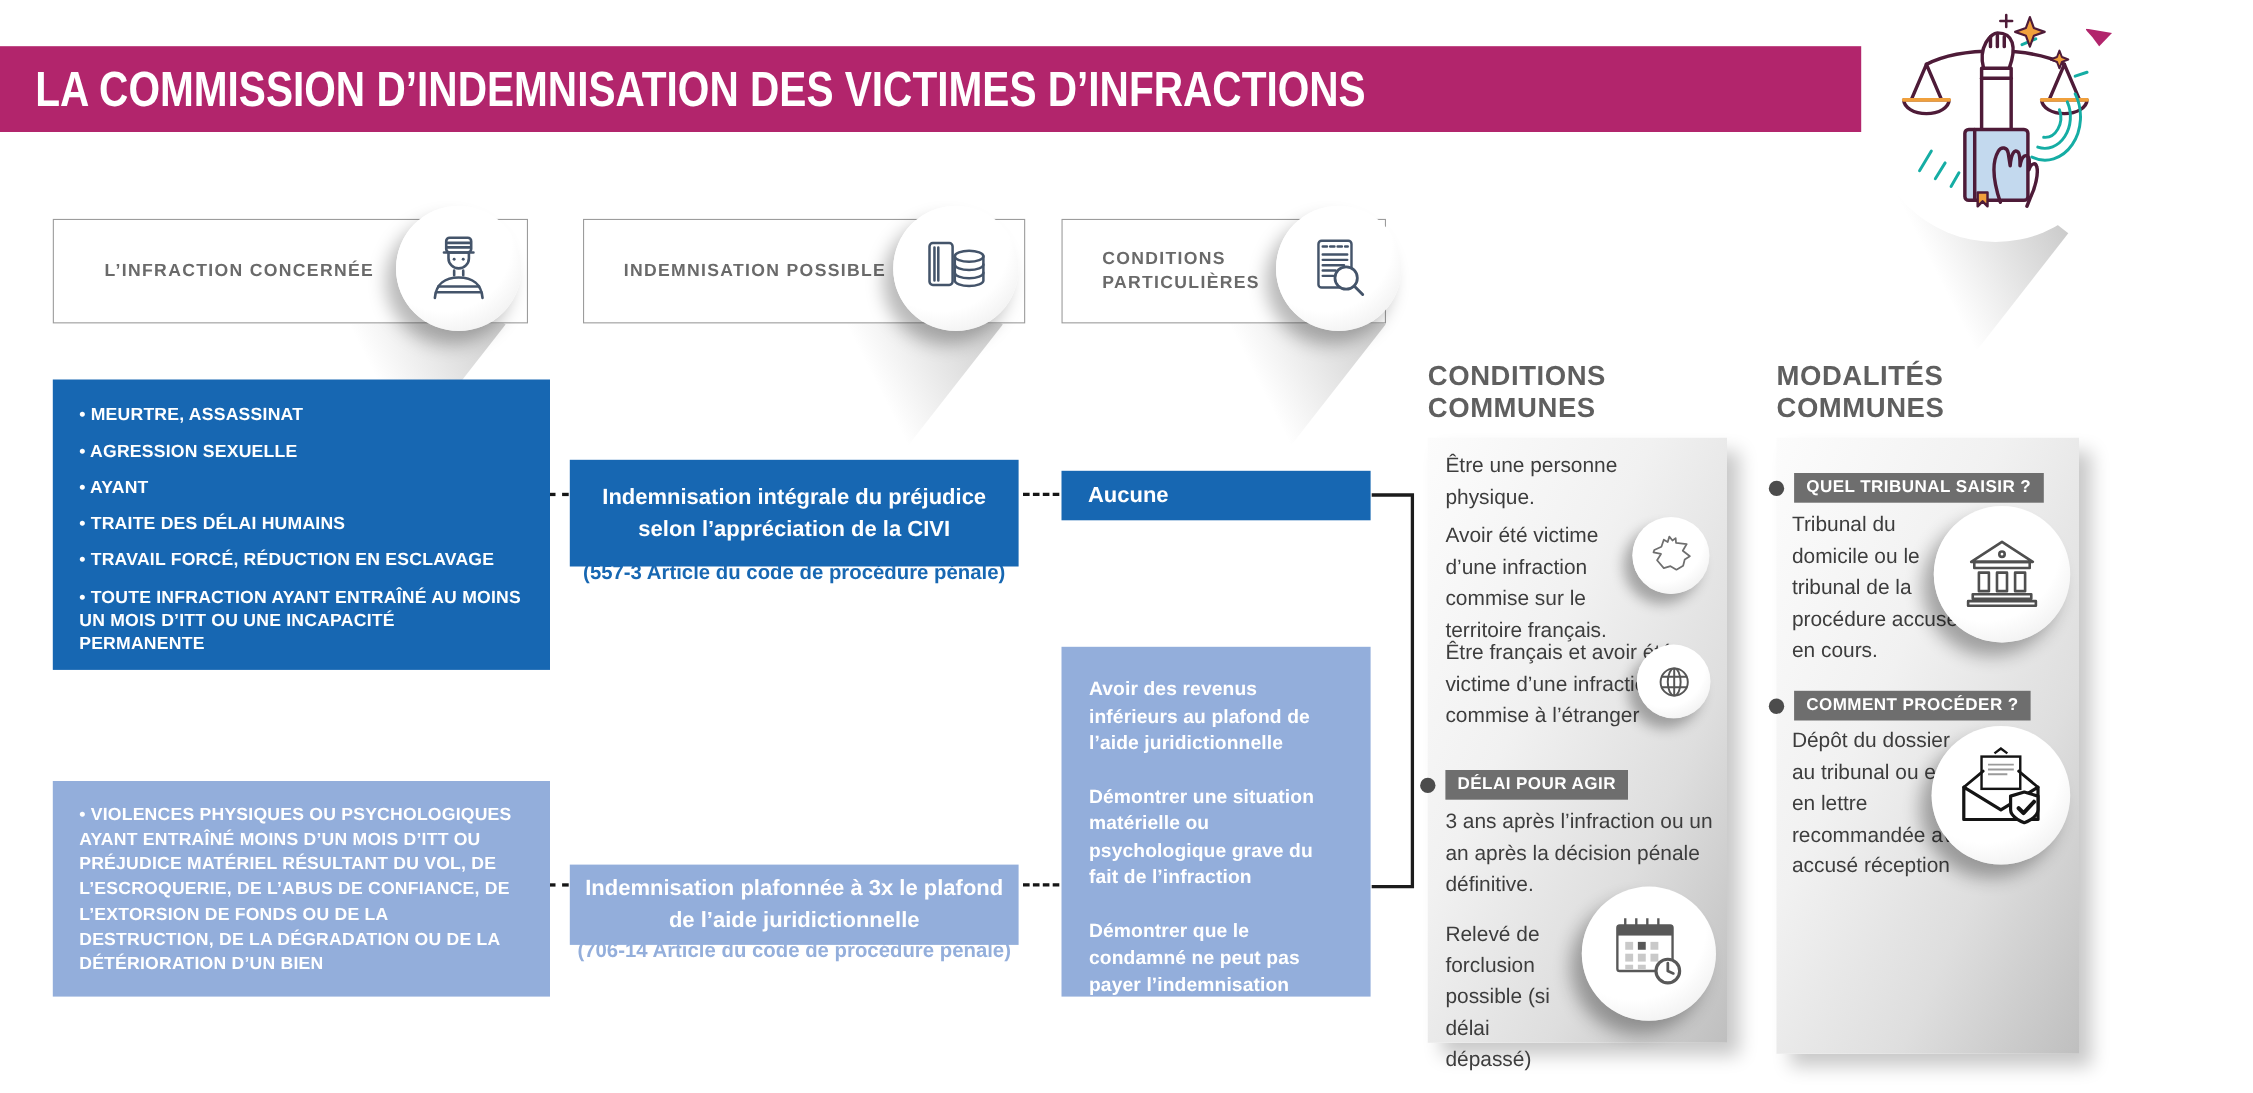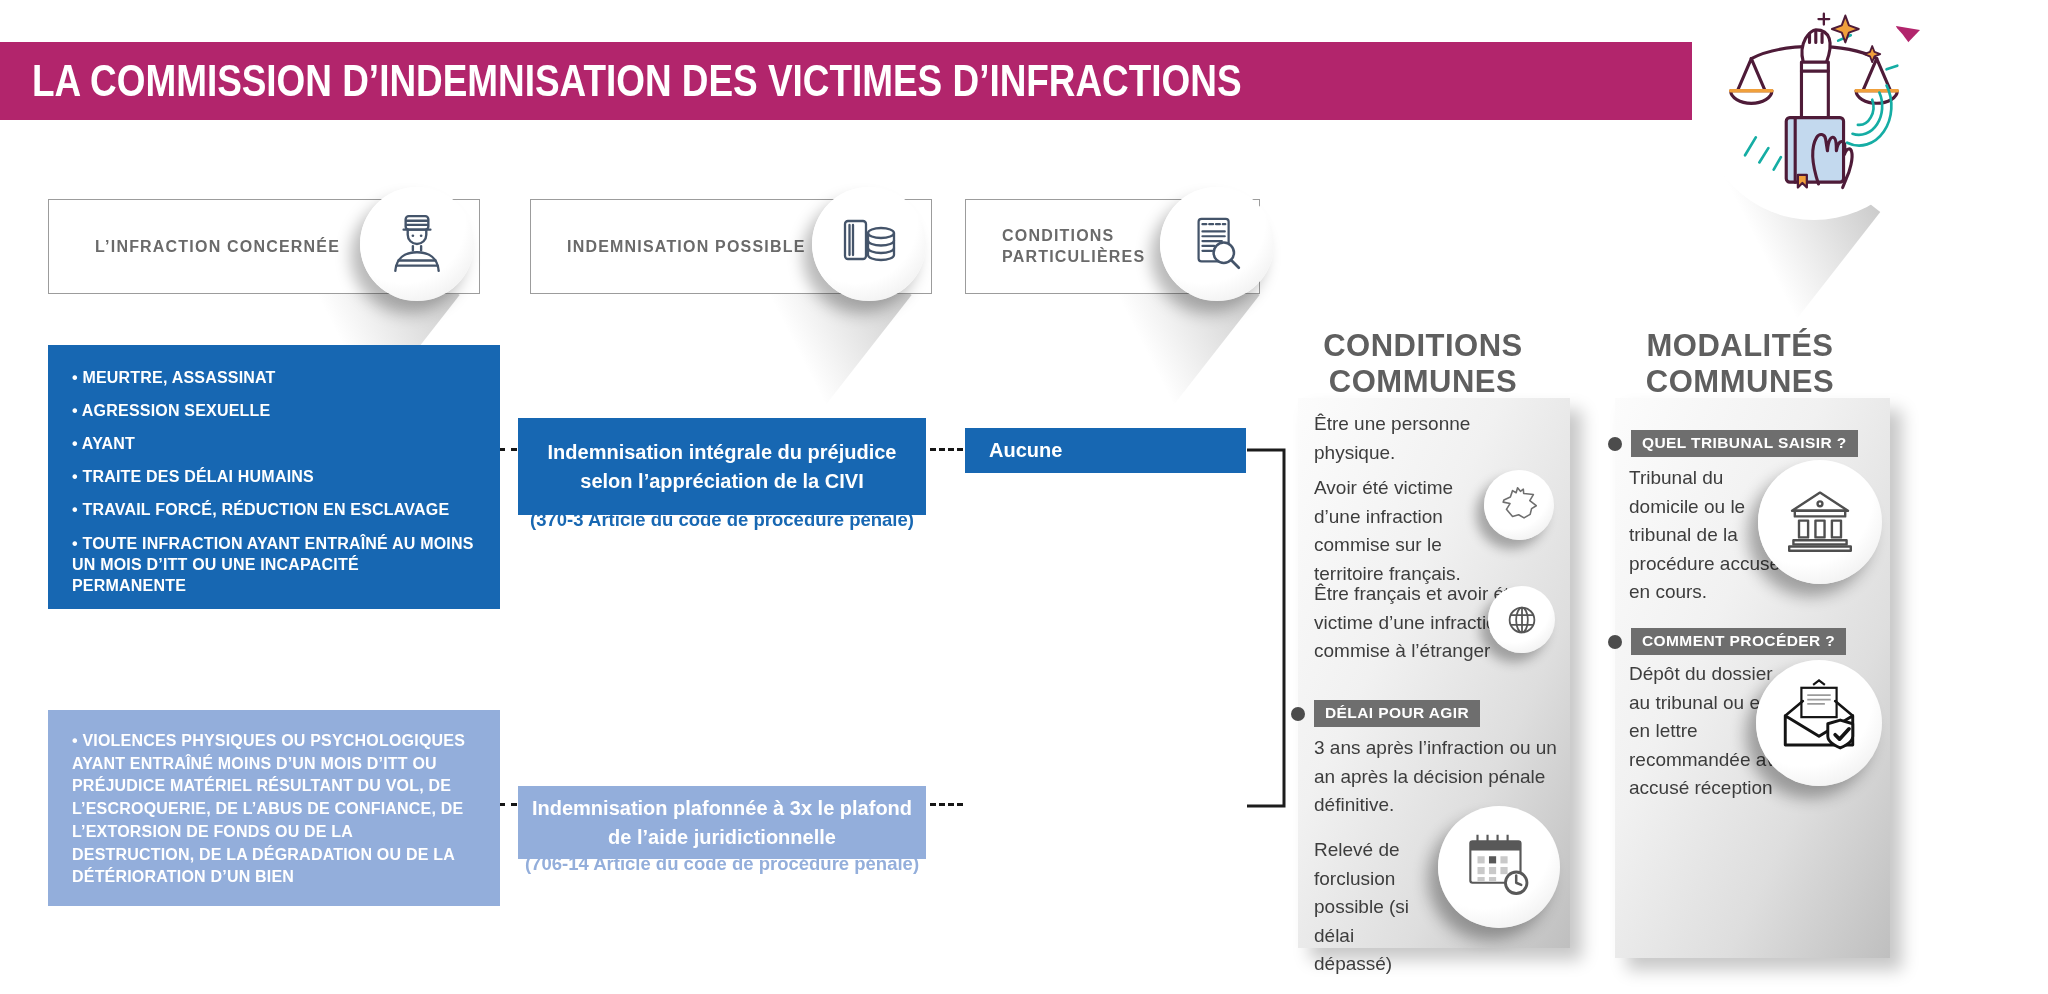--- a/index.html
+++ b/index.html
@@ -36,22 +36,22 @@
        font-size:20px;line-height:1.42;padding:0 10px;margin-top:16px;}
   .cap{position:absolute;text-align:center;font-size:18.5px;font-weight:700;}
   .cap1{color:#1767B2;}
   .cap2{color:#93AEDB;}
   .aucune{display:flex;align-items:center;padding-left:24px;font-size:20px;}
   .condpart{padding:26px 25px;}
   .condpart p{margin:0 0 24px 0;font-size:17.5px;line-height:1.4;letter-spacing:.1px;}
   .dash{position:absolute;border-top:3px dashed #161616;z-index:1;}
   .bracket{position:absolute;z-index:1;}
   
-  .colhead{position:absolute;font-size:31px;font-weight:700;color:#5f5f5f;
-           letter-spacing:.5px;line-height:1.16;text-align:center;}
+  .colhead{position:absolute;font-size:25px;font-weight:700;color:#5f5f5f;
+           letter-spacing:.5px;line-height:1.16;}
   .panel{position:absolute;z-index:1;
          background:linear-gradient(116deg,#fcfcfc 0%,#f1f1f1 38%,#dedede 70%,#bfbfbf 100%);
          box-shadow:12px 12px 16px rgba(0,0,0,.22);}
   .ptext{position:absolute;font-size:19px;color:#3d3d3d;line-height:1.5;z-index:2;}
   .labelrow{position:absolute;display:flex;align-items:center;z-index:2;}
   .dot{width:14px;height:14px;border-radius:50%;background:#4c4c4c;margin-right:9px;flex:none;}
   .lbar{background:#6E6E6E;color:#fff;font-size:15.5px;font-weight:700;
         padding:4px 11px 5px 11px;letter-spacing:.4px;white-space:nowrap;}
 </style>
 </head>
@@ -153,37 +153,42 @@
       <li>AYANT</li>
       <li>TRAITE DES DÉLAI HUMAINS</li>
       <li>TRAVAIL FORCÉ, RÉDUCTION EN ESCLAVAGE</li>
       <li>TOUTE INFRACTION AYANT ENTRAÎNÉ AU MOINS UN MOIS D’ITT OU UNE INCAPACITÉ PERMANENTE</li>
     </ul>
   </div>
   <div class="dash" style="left:499px;top:448px;width:18px"></div>
   <div class="box dark mid" style="left:518px;top:402px;width:408px;height:97px">
     <span>Indemnisation intégrale du préjudice selon l’appréciation de la CIVI</span>
   </div>
-  <div class="cap cap1" style="left:502px;top:509px;width:440px">(370-3 Article du code de procédure pénale)</div>
+  <div class="cap cap1" style="left:502px;top:509px;width:440px">(557-3 Article du code de procédure pénale)</div>
   <div class="dash" style="left:930px;top:448px;width:33px"></div>
   <div class="box dark aucune" style="left:965px;top:428px;width:281px;height:45px">
     <span>Aucune</span>
   </div>
 
   <div class="box light" style="left:48px;top:710px;width:452px;height:196px">
     <ul class="blist" style="padding:20px 24px">
       <li style="line-height:1.42">VIOLENCES PHYSIQUES OU PSYCHOLOGIQUES AYANT ENTRAÎNÉ MOINS D’UN MOIS D’ITT OU PRÉJUDICE MATÉRIEL RÉSULTANT DU VOL, DE L’ESCROQUERIE, DE L’ABUS DE CONFIANCE, DE L’EXTORSION DE FONDS OU DE LA DESTRUCTION, DE LA DÉGRADATION OU DE LA DÉTÉRIORATION D’UN BIEN</li>
     </ul>
   </div>
   <div class="dash" style="left:499px;top:803px;width:18px"></div>
   <div class="box light mid" style="left:518px;top:770px;width:408px;height:73px">
     <span>Indemnisation plafonnée à 3x le plafond de l’aide juridictionnelle</span>
   </div>
   <div class="cap cap2" style="left:502px;top:853px;width:440px">(706-14 Article du code de procédure pénale)</div>
   <div class="dash" style="left:930px;top:803px;width:33px"></div>
+  <div class="box light condpart" style="left:965px;top:588px;width:281px;height:318px">
+    <p>Avoir des revenus inférieurs au plafond de l’aide juridictionnelle</p>
+    <p>Démontrer une situation matérielle ou psychologique grave du fait de l’infraction</p>
+    <p>Démontrer que le condamné ne peut pas payer l’indemnisation</p>
+  </div>
 
   <svg class="bracket" style="left:1240px;top:440px" width="60" height="380" viewBox="0 0 60 380">
     <path d="M7 10 H44 V366 H7" fill="none" stroke="#1c1c1c" stroke-width="3"></path>
   </svg>
 
   <div class="colhead" style="left:1298px;top:328px;width:250px">CONDITIONS COMMUNES</div>
   <div class="panel" style="left:1298px;top:398px;width:272px;height:550px">
     <div class="ptext" style="left:16px;top:12px;width:205px">Être une personne physique.</div>
     <div class="ptext" style="left:16px;top:76px;width:180px">Avoir été victime d’une infraction commise sur le territoire français.</div>
     <div class="badge" style="left:186px;top:72px;width:70px;height:70px;box-shadow:-8px 9px 12px rgba(0,0,0,.3)">

